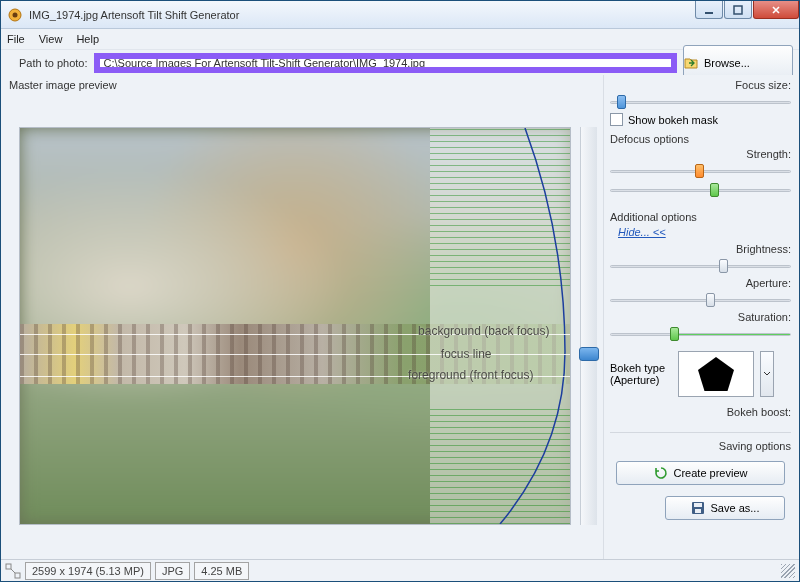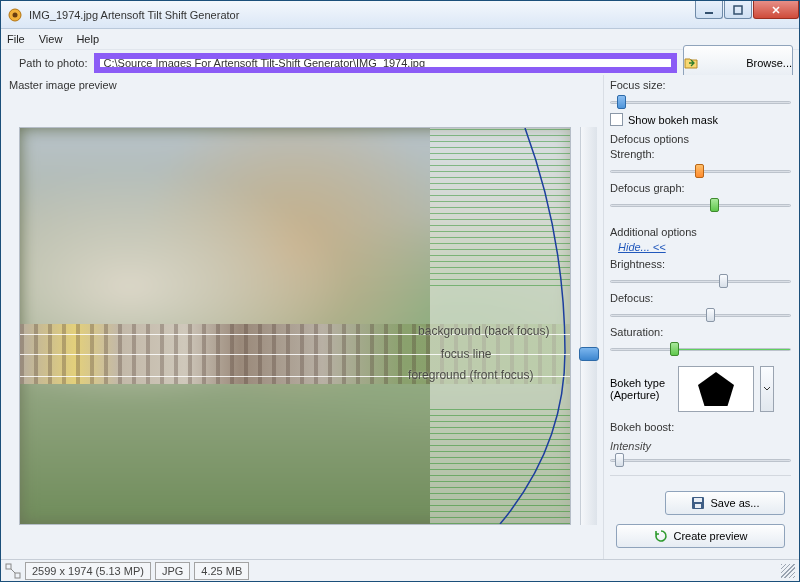--- a/index.html
+++ b/index.html
@@ -10,21 +10,21 @@
   .titlebar .title { flex: 1; color: #333; }
   .winbtns { display: flex; height: 20px; align-self: flex-start; }
   .winbtn { width: 28px; height: 18px; margin-left: 1px; border: 1px solid #6e8aa8; border-top:none; background: linear-gradient(#e8f0fb,#cfe0f3); display:flex; align-items:center; justify-content:center; border-radius:0 0 3px 3px; }
   .winbtn.close { width: 46px; background: linear-gradient(#e68f87,#cf4b3a); border-color:#9b2f21; color:#fff; }
   .winbtn svg { width: 10px; height: 10px; }
   .menubar { height: 20px; display: flex; align-items: center; padding: 0 6px; gap: 14px; background:#eef2f7;}
   .menubar span { color: #222; text-align: right; }
   .pathrow { height: 26px; display: flex; align-items: center; padding: 2px 6px; gap: 6px; background:#eef2f7; border-top:1px solid #e1e6ed;}
   .pathrow label { color:#333;padding-left:12px; }
   .pathinput { flex: 1; height: 20px; border: 6px solid #8b5cf6; background: #fff; padding: 2px 4px; color:#333; }
-  .browsebtn { width: 110px; height: 36px; border: 1px solid #8fa3bb; background: linear-gradient(#fefefe,#e6ecf3); border-radius: 3px; display:flex; align-items:center; justify-content:space-between; gap:6px;}
+  .browsebtn { width: 110px; height: 36px; border: 1px solid #8fa3bb; background: linear-gradient(#fefefe,#e6ecf3); border-radius: 3px; display:flex; align-items:center; justify-content:flex-start; gap:6px;}
   .browsebtn .bicon { width:14px; height:14px; }
   .content { flex: 1; display: flex; overflow: hidden; }
   .leftpane { flex: 1; display: flex; flex-direction: column; padding: 4px 6px 0 8px; }
   .previewlabel { color:#333; margin-bottom: 2px; }
   .preview-wrap { flex: 1; display: flex; align-items: center; }
   .canvas { position: relative; width: 552px; height: 398px; margin: 20px auto; border: 1px solid #b5bdc7; background:#6a7557; overflow:hidden;}
   .blur-layer { position:absolute; inset:0; background:
      radial-gradient(ellipse at 20% 40%, #dcd7c8 0%, transparent 35%),
      radial-gradient(ellipse at 50% 30%, #c7b08a 0%, transparent 40%),
      radial-gradient(ellipse at 80% 50%, #8fae7f 0%, transparent 40%),
@@ -38,21 +38,21 @@
   }
   .overlay-right { position:absolute; right:0; top:0; width:140px; height:100%; background:rgba(255,255,255,0.45);}
   .hatch { position:absolute; right:0; width:140px; background:repeating-linear-gradient(0deg, rgba(0,128,0,0.4) 0 1px, transparent 1px 6px);}
   .curve { position:absolute; right:0; top:0; width:140px; height:100%; }
   .focusline { position:absolute; left:0; right:0; height:1px; background:rgba(255,255,255,0.85);}
   .flabel { position:absolute; color:#4a4a45; font-size:12px; text-shadow:0 0 2px rgba(255,255,255,0.5);}
   .vscroll { width:17px; background:#e9edf2; border-left:1px solid #c7ced7; margin:6px 0 6px 0;}
   .vscroll .thumb { width:100%; height:100%; background:linear-gradient(90deg,#f5f7fa,#dde3ea);}
   .blueknob { position:absolute; width:20px; height:14px; background:linear-gradient(#7cb6ee,#3d86cf); border:1px solid #2d6aa8; border-radius:3px; right:-2px;}
   .rightpane { width: 196px; background: #eef2f7; padding: 4px 8px 4px 6px; overflow-y:auto; border-left:1px solid #d9dee5; display:flex; flex-direction:column; gap:3px;}
-  .rlabel { color:#333; }
+  .rlabel { color:#333;text-align:right; }
   .track { position:relative; height:16px; display:flex; align-items:center; }
   .rail { height:3px; flex:1; background:#dbe0e7; border:1px solid #bcc3cc; border-radius:2px;}
   .thumb-sq { position:absolute; top:1px; width:9px; height:14px; background:linear-gradient(#fafcff,#d7dfe8); border:1px solid #8a97a7; border-radius:2px; }
   .thumb-or { background:linear-gradient(#ffc06a,#ff8b2e); border-color:#b86516;}
   .thumb-gr { background:linear-gradient(#a9e89b,#5fc84c); border-color:#3e8a2e;}
   .chk { display:flex; align-items:center; gap:5px; }
   .chkbox { width:13px; height:13px; border:1px solid #8a97a7; background:#fff; display:inline-flex; align-items:center; justify-content:center;}
   .chkbox.checked::after { content:"✓"; color:#2767b5; font-size:10px; line-height:10px;}
   .link { color:#2158bc; text-decoration:underline; font-style:italic; margin: 0 0 2px 8px;}
   .bokehrow { display:flex; align-items:center; gap:6px; margin-top:6px;}
@@ -165,35 +165,34 @@
         <span class="chkbox"></span>
         <span>Show bokeh mask</span>
       </label>
 
       <div class="section-title">Defocus options</div>
       <div class="rlabel">Strength:</div>
       <div class="track">
         <div class="rail"></div>
           <div class="thumb-sq thumb-or" style="left:47%;"></div>
       </div>
-      <div class="rlabel">Defocus graph:</div>
       <div class="track">
         <div class="rail"></div>
           <div class="thumb-sq thumb-gr" style="left:55%;"></div>
       </div>
 
       <div class="section-title" style="margin-top:10px;">Additional options</div>
       <a class="link">Hide... &lt;&lt;</a>
 
       <div class="rlabel">Brightness:</div>
       <div class="track">
           <div class="rail"></div>
           <div class="thumb-sq" style="left:60%;"></div>
         </div>
-      <div class="rlabel">Defocus:</div>
+      <div class="rlabel">Aperture:</div>
       <div class="track">
           <div class="rail"></div>
           <div class="thumb-sq" style="left:53%;"></div>
         </div>
       <div class="rlabel">Saturation:</div>
       <div class="track">
         <div class="rail" style="background:linear-gradient(90deg,#dbe0e7 0 35%, #5fcf5f 35% 100%);"></div>
         <div class="thumb-sq thumb-gr" style="left:33%;"></div>
       </div>
 
@@ -204,50 +203,44 @@
           </div>
         <div class="dropbtn">
           <svg width="8" height="8" viewBox="0 0 8 8">
               <path d="M1 2l3 3 3-3" stroke="#333" fill="none"></path>
             </svg>
         </div>
       </div>
 
       <div class="rlabel" style="margin-top:6px;">Bokeh boost:</div>
       <div class="boostrow">
-        <div class="boostcol">
-          <div class="ital">Intensity</div>
-          <div class="track">
-              <div class="rail"></div>
-              <div class="thumb-sq" style="left:3%;"></div>
-            </div>
-        </div>
       </div>
 
       <div class="hr"></div>
+      <div class="rlabel">Saving options</div>
+
+      <button class="actionbtn">
+        <span class="sicon">
+          <svg viewBox="0 0 14 14">
+              <path d="M7 2a5 5 0 1 1-4.5 2.8" fill="none" stroke="#2f9b2f" stroke-width="1.6"></path>
+              <path d="M2 2v3h3" fill="none" stroke="#2f9b2f" stroke-width="1.6"></path>
+            </svg>
+        </span>
+        <span>Create preview</span>
+      </button>
 
       <button class="actionbtn savebtn">
         <span class="sicon">
           <svg viewBox="0 0 14 14">
               <rect x="1" y="1" width="12" height="12" fill="#3f5e85" rx="1"></rect>
               <rect x="3" y="2" width="8" height="4" fill="#e9eef5"></rect>
               <rect x="4" y="8" width="6" height="4" fill="#e9eef5"></rect>
             </svg>
         </span>
         <span>Save as...</span>
-      </button>
-
-      <button class="actionbtn">
-        <span class="sicon">
-          <svg viewBox="0 0 14 14">
-              <path d="M7 2a5 5 0 1 1-4.5 2.8" fill="none" stroke="#2f9b2f" stroke-width="1.6"></path>
-              <path d="M2 2v3h3" fill="none" stroke="#2f9b2f" stroke-width="1.6"></path>
-            </svg>
-        </span>
-        <span>Create preview</span>
       </button>
     </div>
   </div>
 
   <div class="statusbar">
     <span class="aicon">
       <svg viewBox="0 0 16 16">
           <rect x="1" y="1" width="5" height="5" fill="none" stroke="#888"></rect>
           <rect x="10" y="10" width="5" height="5" fill="none" stroke="#888"></rect>
           <path d="M6 6l4 4" stroke="#888"></path>

